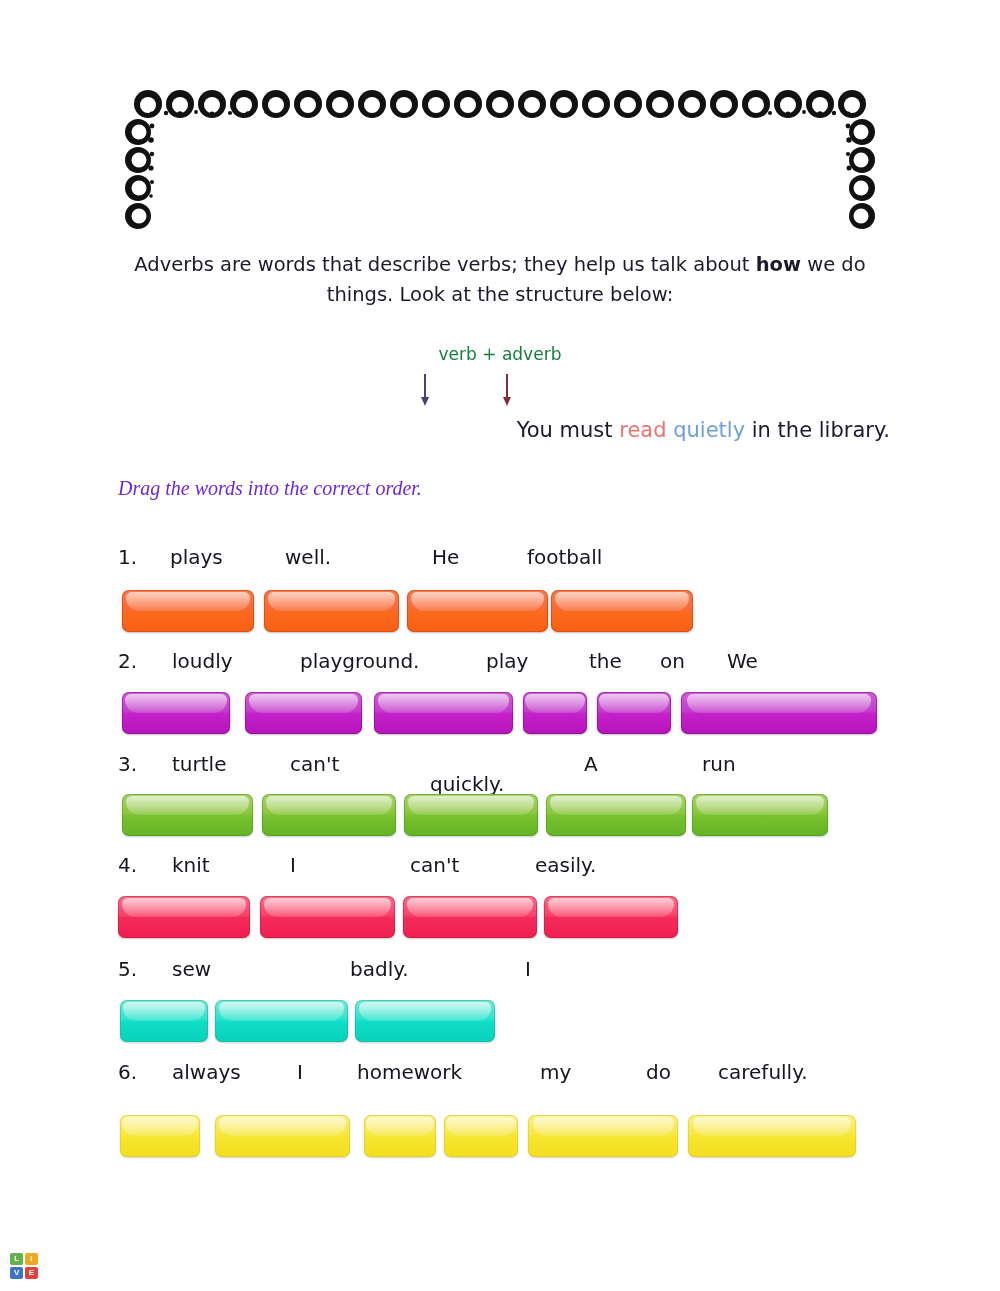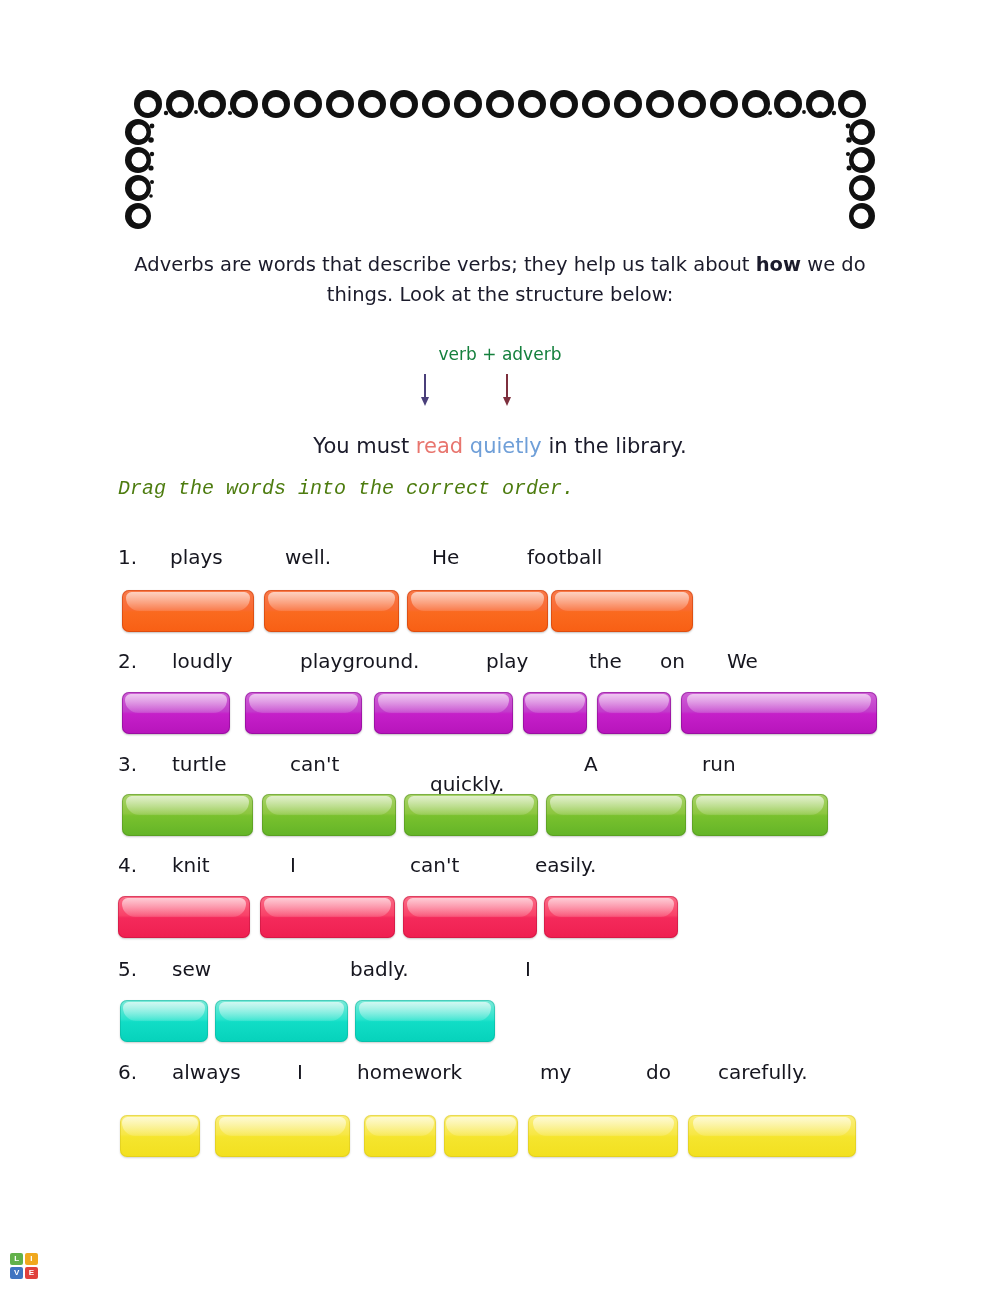--- a/index.html
+++ b/index.html
@@ -119,38 +119,37 @@
   .arrow-verb .shaft { background: #4a3f7a; }
   .arrow-verb .head  { border-top-color: #4a3f7a; }
   .arrow-adverb .shaft { background: #7d2f3d; }
   .arrow-adverb .head  { border-top-color: #7d2f3d; }
 
   .example {
     position: absolute;
     left: 110px;
     top: 418px;
     width: 780px;
-    text-align: center;
+    text-align: right;
     font-family: "DejaVu Sans", sans-serif;
     font-size: 21px;
     color: #1b1b2b;
-    margin-top: 16px;
   }
   .w-verb   { color: #e8756e; }
   .w-adverb { color: #6f9fd8; }
 
   
   .drag-instruction {
     position: absolute;
     left: 118px;
     top: 477px;
-    font-family: Liberation Mono, monospace;
+    font-family: Liberation Serif, serif;
     font-style: italic;
     font-size: 20px;
-    color: #4d7c0f;
+    color: #6d28d9;
   }
 
   
   .exercise {
     position: absolute;
     left: 0;
     width: 1000px;
   }
   .ex-words {
     position: relative;

